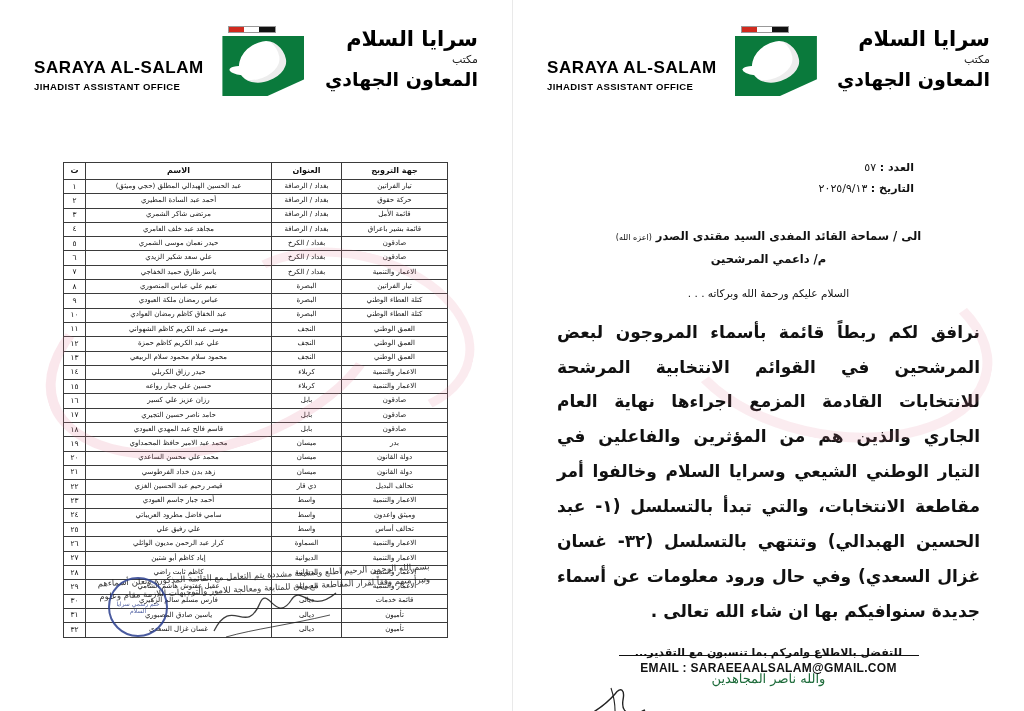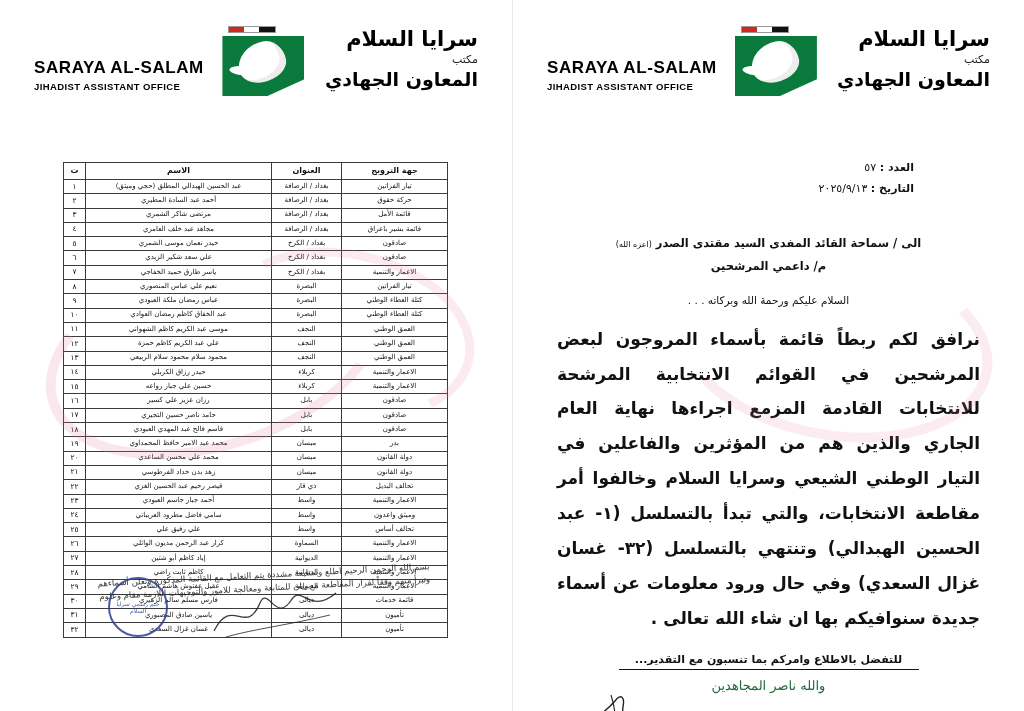--- a/index.html
+++ b/index.html
@@ -226,21 +226,21 @@
     margin: 28px 110px 0 0;
     font-family: "DejaVu Sans", sans-serif;
     font-size: 11px;
     line-height: 1.9;
     color: #111;
   }
   .rt-meta .lbl { font-weight: bold; }
   .rt-to {
     direction: rtl;
     text-align: center;
-    margin: 32px 40px 0 40px;
+    margin: 25px 40px 0 40px;
     font-family: "DejaVu Sans", sans-serif;
     font-size: 11.5px;
     font-weight: bold;
     line-height: 2;
     color: #111;
   }
   .rt-to .small { font-size: 8px; font-weight: normal; }
   .rt-greet {
     direction: rtl;
     text-align: center;
@@ -668,14 +668,15 @@
   <div class="rt-footer-date">٢٠٢٥/٩/١٣</div>
 
   <div class="rt-copy">
     <ul id="copy-list">
         <li>الإدارة للحفظ</li>
       </ul>
   </div>
 
   <div class="rt-email">
     <div class="rule"></div>
+    <span>EMAIL : SARAEEAALSALAM@GMAIL.COM</span>
   </div>
 </div>
 
 </body></html>

